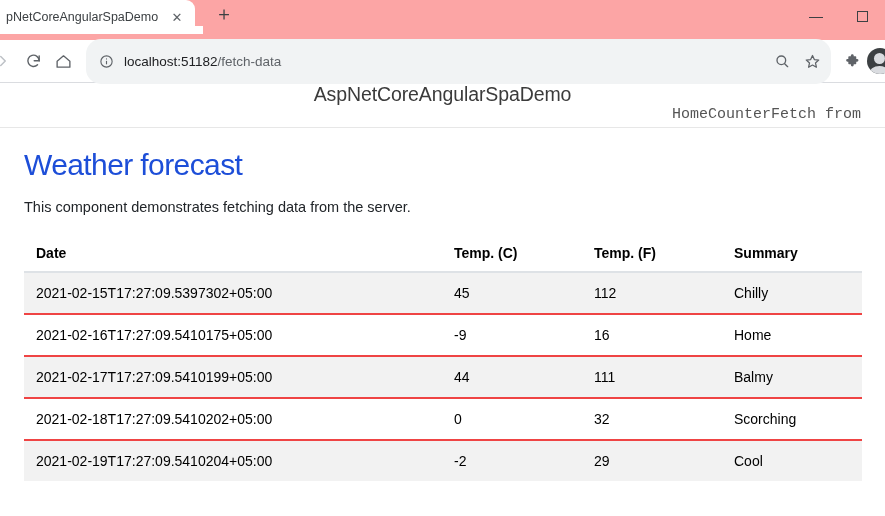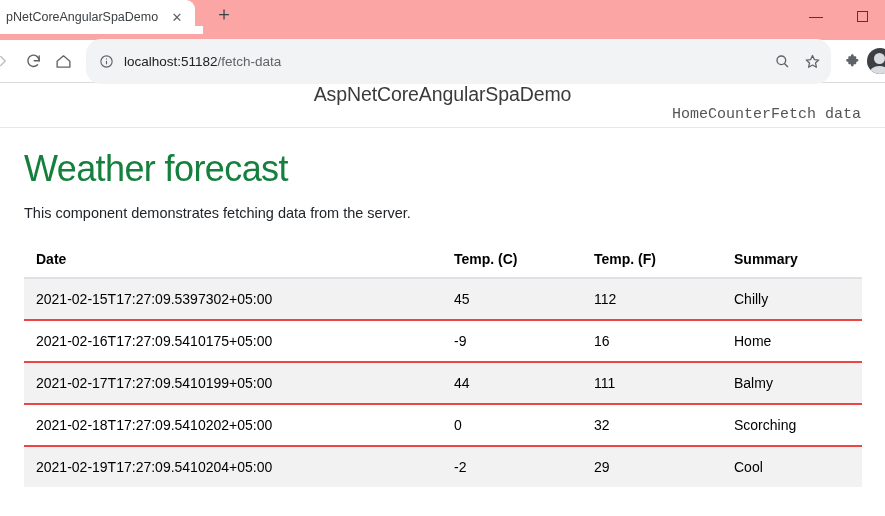--- a/index.html
+++ b/index.html
@@ -173,23 +173,23 @@
   }
   .navlink {
     font-size: 15px;
     color: #555;
     text-decoration: none;
     white-space: nowrap;
   }
 
   .content { padding: 0 24px; }
   h1.title {
-    font-size: 36px;
+    font-size: 30px;
     font-weight: 400;
-    color: #15803d;
+    color: #1d4ed8;
     margin: 20px 0 0 0;
     letter-spacing: -0.6px;
     line-height: 1.15;
   }
   p.subtitle {
     font-size: 14.5px;
     color: #212529;
     margin: 16px 0 0 0;
   }
 
@@ -291,21 +291,21 @@
   </div>
   <div class="chrome-sep"></div>
 
   <div class="page">
 
     <div class="navbar">
       <span class="brand">AspNetCoreAngularSpaDemo</span>
       <div class="navlinks">
         <a class="navlink" href="#">Home</a>
         <a class="navlink" href="#">Counter</a>
-        <a class="navlink" href="#">Fetch data</a>
+        <a class="navlink" href="#">Fetch from</a>
       </div>
     </div>
 
     <div class="content">
       <h1 class="title">Weather forecast</h1>
       <p class="subtitle">This component demonstrates fetching data from the server.</p>
 
       <table class="fc">
         <thead>
           <tr>

